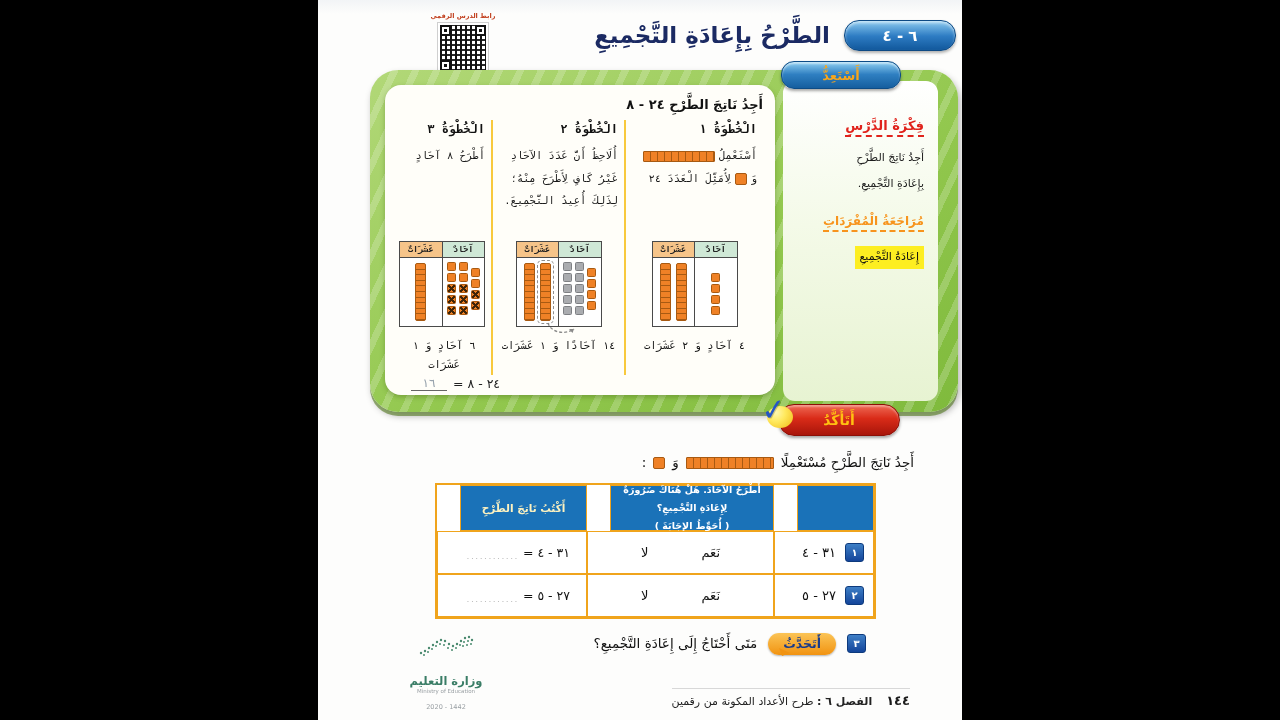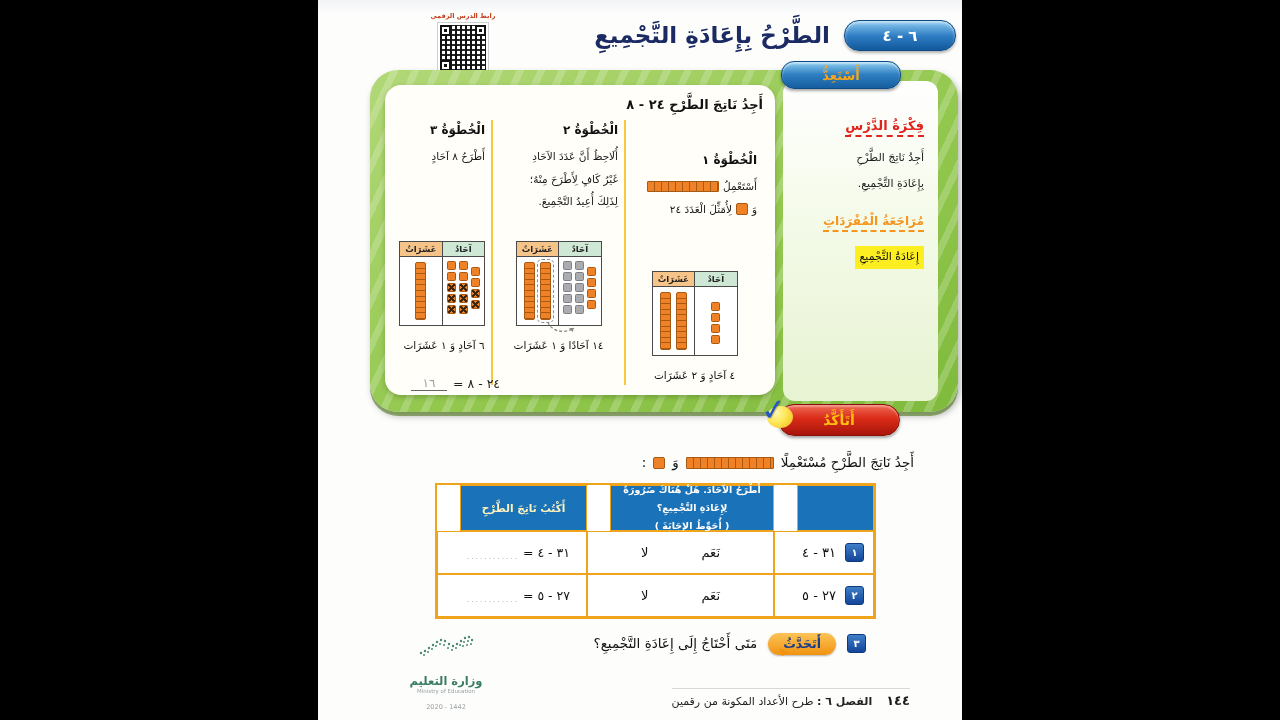--- a/index.html
+++ b/index.html
@@ -55,22 +55,22 @@
     box-shadow:0 2px 3px rgba(0,0,0,.35), inset 0 2px 2px rgba(255,255,255,.5);z-index:5;letter-spacing:2px;
   }
   
   .whitebox{
     position:absolute;left:15px;top:15px;width:390px;height:310px;border-radius:16px;background:#fffef9;
     box-shadow:0 2px 5px rgba(60,90,20,.35);direction:rtl;text-align:right;box-sizing:border-box;
     padding:8px 12px;
   }
   .prompt{font-size:13px;font-weight:bold;color:#111;line-height:1.9;}
   .steps{display:flex;direction:rtl;margin-top:2px;}
-  .step{box-sizing:border-box;padding:0 6px;}
-  .step1{width:138px;margin-top:30px;} .step2{width:134px;} .step3{width:96px;}
+  .step{box-sizing:border-box;padding:0 6px;font-family:Liberation Mono, monospace;}
+  .step1{width:138px;} .step2{width:134px;} .step3{width:96px;}
   .step + .step{border-right:2px solid #f8c93d;}
   .step-header{font-weight:bold;font-size:12px;color:#111;margin-bottom:4px;line-height:1.8;}
   .step-text{font-size:10.5px;color:#191919;line-height:2.15;height:96px;}
   .inline-line{display:flex;align-items:center;gap:4px;direction:rtl;flex-wrap:wrap;}
   .hrod{display:inline-block;height:9px;background:#ef8126;border:1px solid #a85a12;border-radius:1px;
     background-image:repeating-linear-gradient(to right,transparent 0 6px,#a85a12 6px 7px);}
   .hrod.w72{width:70px;} .hrod.w84{width:86px;height:10px;}
   .isq{display:inline-block;width:10px;height:10px;background:#ef8126;border:1px solid #a85a12;border-radius:2px;}
   
   .pv-chart{width:86px;margin:0 auto;position:relative;direction:ltr;}

